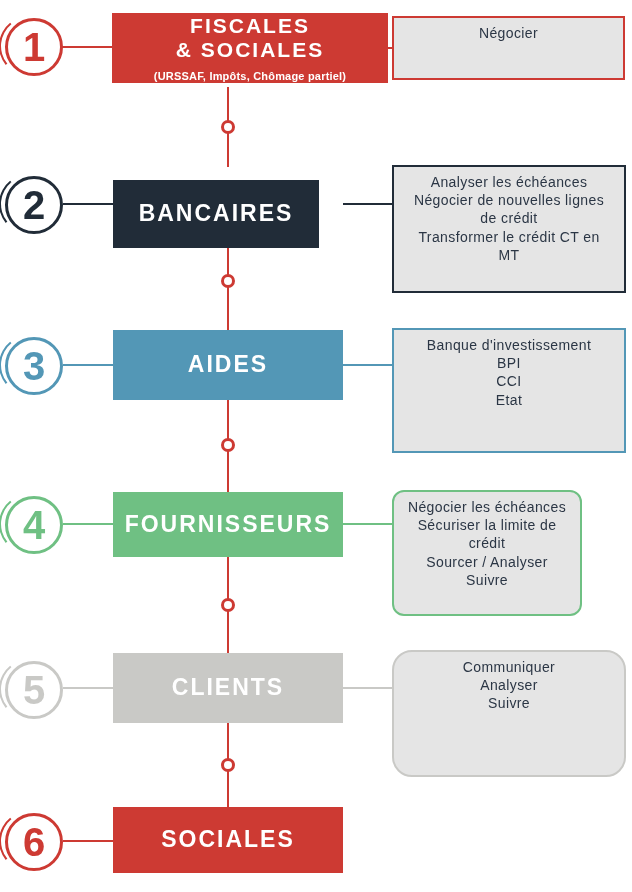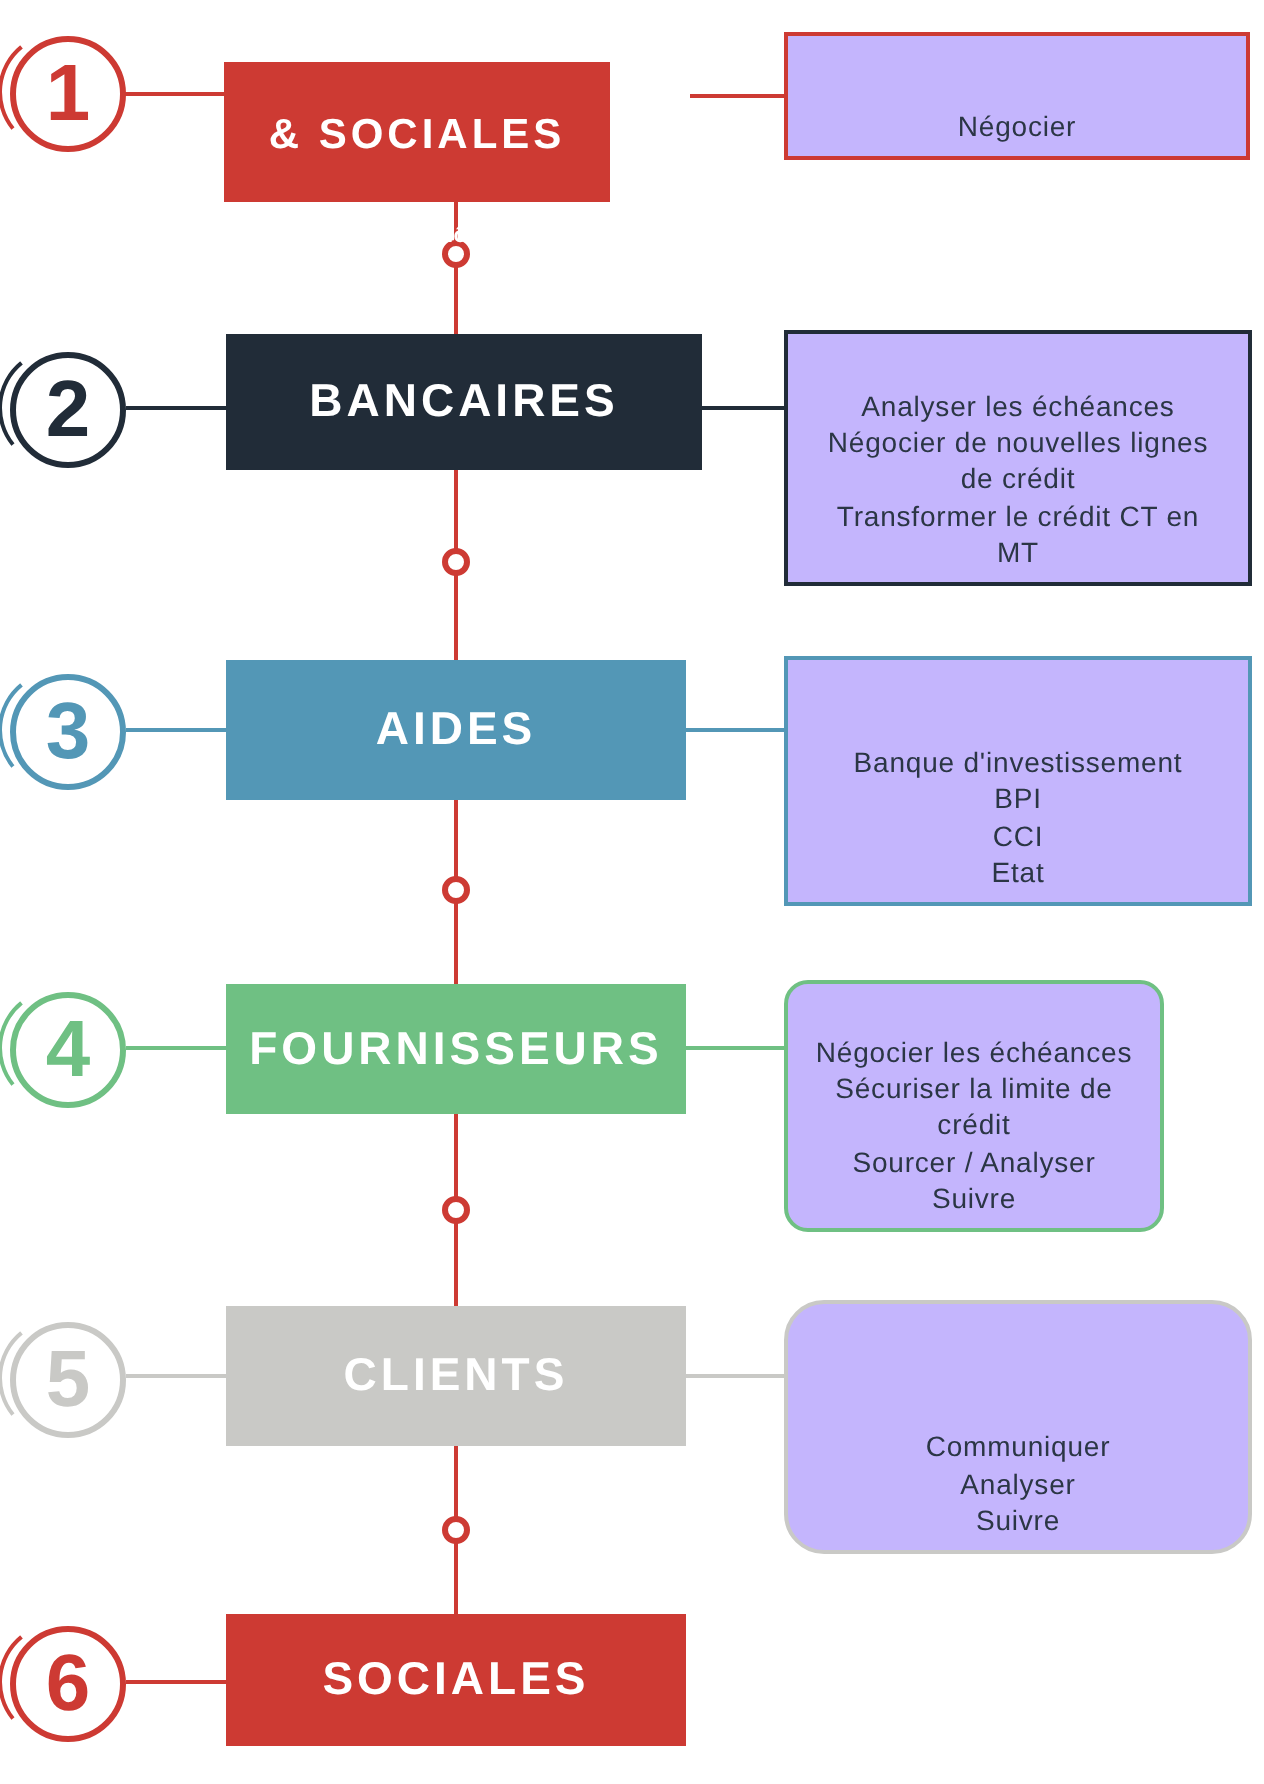--- a/index.html
+++ b/index.html
@@ -25,23 +25,23 @@
   .main-box{
     position:absolute;background:var(--accent);color:#fff;
     display:flex;flex-direction:column;align-items:center;justify-content:center;
     text-align:center;z-index:2;
   }
   .box-title{font-weight:bold;font-size:23px;letter-spacing:2px;line-height:1.12;}
   .box-title.small{font-size:21px;}
   .box-subtitle{font-weight:bold;font-size:11px;letter-spacing:0.2px;margin-top:9px;}
   
   .actions-box{
-    position:absolute;background:#c4b5fd;border:2px solid var(--accent);
+    position:absolute;background:#e5e5e5;border:2px solid var(--accent);
     box-sizing:border-box;display:flex;flex-direction:column;
-    justify-content:flex-end;align-items:center;text-align:center;
+    justify-content:flex-start;align-items:center;text-align:center;
     color:#2b3645;font-size:14px;letter-spacing:0.4px;padding:6px 12px;z-index:2;
     line-height:1.3;
   }
   
   .spine-seg{position:absolute;left:227px;width:2px;background:var(--accent);z-index:0;}
   .spine-ring{
     position:absolute;left:221px;width:8px;height:8px;border-radius:50%;
     border:3px solid var(--accent);background:#fff;z-index:1;
   }
 </style>
@@ -59,37 +59,37 @@
   <div class="spine-ring" style="top: 274px; --accent: #cd3a33;"></div>
   <div class="spine-ring" style="top: 438px; --accent: #cd3a33;"></div>
   <div class="spine-ring" style="top: 598px; --accent: #cd3a33;"></div>
   <div class="spine-ring" style="top: 758px; --accent: #cd3a33;"></div>
 
   <div class="step" style="--accent: #cd3a33;">
     <div class="num-circle" style="left: 5px; top: 18px;">
       <span>1</span>
     </div>
     <div class="connector-h" style="left:62px;top:46px;width:50px;"></div>
-    <div class="main-box" style="left:112px;top:31px;width:193px;height:70px;gap:24px;">
+    <div class="main-box" style="left:112px;top:13px;width:276px;height:70px;">
       <div class="box-title small">FISCALES</div>
       <div class="box-title small">&amp; SOCIALES</div>
       <div class="box-subtitle">(URSSAF, Impôts, Chômage partiel)</div>
     </div>
     <div class="connector-h" style="left:345px;top:47px;width:47px;"></div>
     <div class="actions-box" style="left:392px;top:16px;width:233px;height:64px;">
       <div class="action">Négocier</div>
     </div>
   </div>
 
   <div class="step" style="--accent: #212c38;">
     <div class="num-circle" style="left:5px;top:176px;">
       <span>2</span>
     </div>
     <div class="connector-h" style="left:63px;top:203px;width:50px;"></div>
-    <div class="main-box" style="left:113px;top:167px;width:238px;height:68px;">
+    <div class="main-box" style="left:113px;top:180px;width:206px;height:68px;">
       <div class="box-title">BANCAIRES</div>
     </div>
     <div class="connector-h" style="left:343px;top:203px;width:49px;"></div>
     <div class="actions-box" style="left:392px;top:165px;width:234px;height:128px;">
       <div class="action">Analyser les échéances</div>
       <div class="action" style="max-width:210px;">Négocier de nouvelles lignes de crédit</div>
       <div class="action">Transformer le crédit CT en MT</div>
     </div>
   </div>
 

